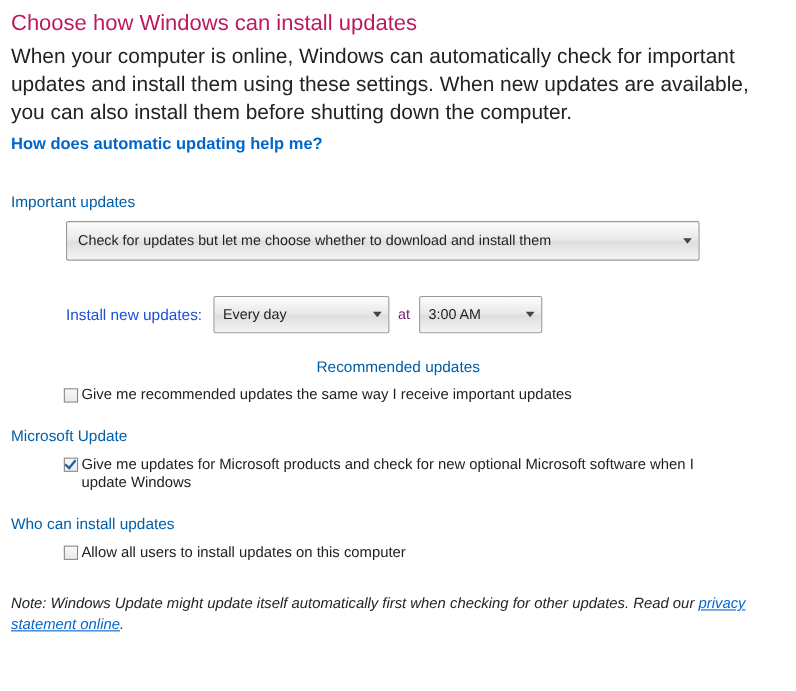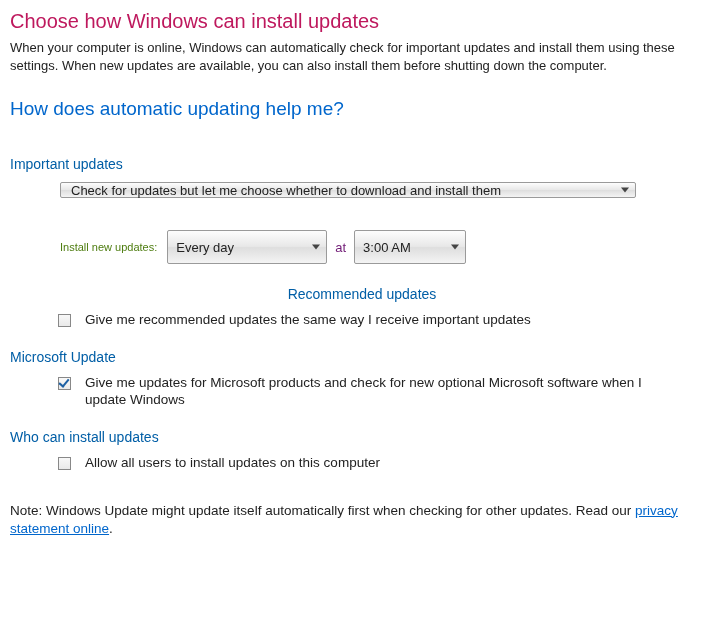--- a/index.html
+++ b/index.html
@@ -17,35 +17,36 @@
     padding: 10px 10px 0 10px;
     box-sizing: border-box;
   }
   .title {
     font-size: 20px;
     color: #be185d;
     font-weight: 400;
     margin: 0 0 6px 0;
   }
   .intro {
-    font-size: 13px;
+    font-size: 19px;
     line-height: 1.35;
-    margin: 0 0 24px 0;
+    margin: 0 0 6px 0;
     color: #222;
   }
   .link {
     color: #0066cc;
     text-decoration: none;
     cursor: pointer;
   }
   .link.underline { text-decoration: underline; }
   .help-link {
     display: inline-block;
-    font-size: 19px;
+    font-size: 15px;
     margin: 0 0 36px 0;
+    font-weight: bold;
   }
   .section-heading {
     font-size: 14px;
     color: #005ea6;
     font-weight: 400;
     margin: 0 0 10px 0;
   }
   .section { margin-bottom: 22px; }
   .indent-1 { margin-left: 50px; }
   .indent-2 { margin-left: 48px; }
@@ -70,45 +71,45 @@
     position: absolute;
     right: 6px;
     top: 50%;
     transform: translateY(-50%);
     width: 0; height: 0;
     border-left: 4px solid transparent;
     border-right: 4px solid transparent;
     border-top: 5px solid #444;
   }
   .combo.big {
-    height: 16px;
+    height: 36px;
     padding-left: 10px;
     padding-right: 26px;
     min-width: 576px;
   }
 
   .schedule-row {
     display: flex;
     align-items: center;
     gap: 8px;
     color: #777;
     margin-top: 32px;
   }
   .schedule-label {
-    color: #4d7c0f;
-    font-size: 11px;
+    color: #1d4ed8;
+    font-size: 14px;
     margin-right: 2px;
   }
   .schedule-at { color: #701a75; font-size: 13px; }
 
   
   .cb-row {
     display: flex;
     align-items: flex-start;
-    gap: 14px;
+    gap: 3px;
     line-height: 1.25;
   }
   .cb {
     width: 13px;
     height: 13px;
     flex: 0 0 13px;
     margin-top: 2px;
     border: 1px solid #888;
     background: linear-gradient(#f8f8f8, #e9e9e9);
     box-sizing: border-box;
@@ -131,20 +132,21 @@
     color: #222;
     max-width: 600px;
     cursor: pointer;
   }
 
   .note {
     font-size: 13.5px;
     color: #222;
     margin-top: 30px;
     line-height: 1.35;
+    font-style: italic;
   }
 </style>
 </head>
 <body>
 
 <div class="page">
 
   <h1 class="title">Choose how Windows can install updates</h1>
 
   <p class="intro">When your computer is online, Windows can automatically check for important updates and install them using these settings. When new updates are available, you can also install them before shutting down the computer.</p>

